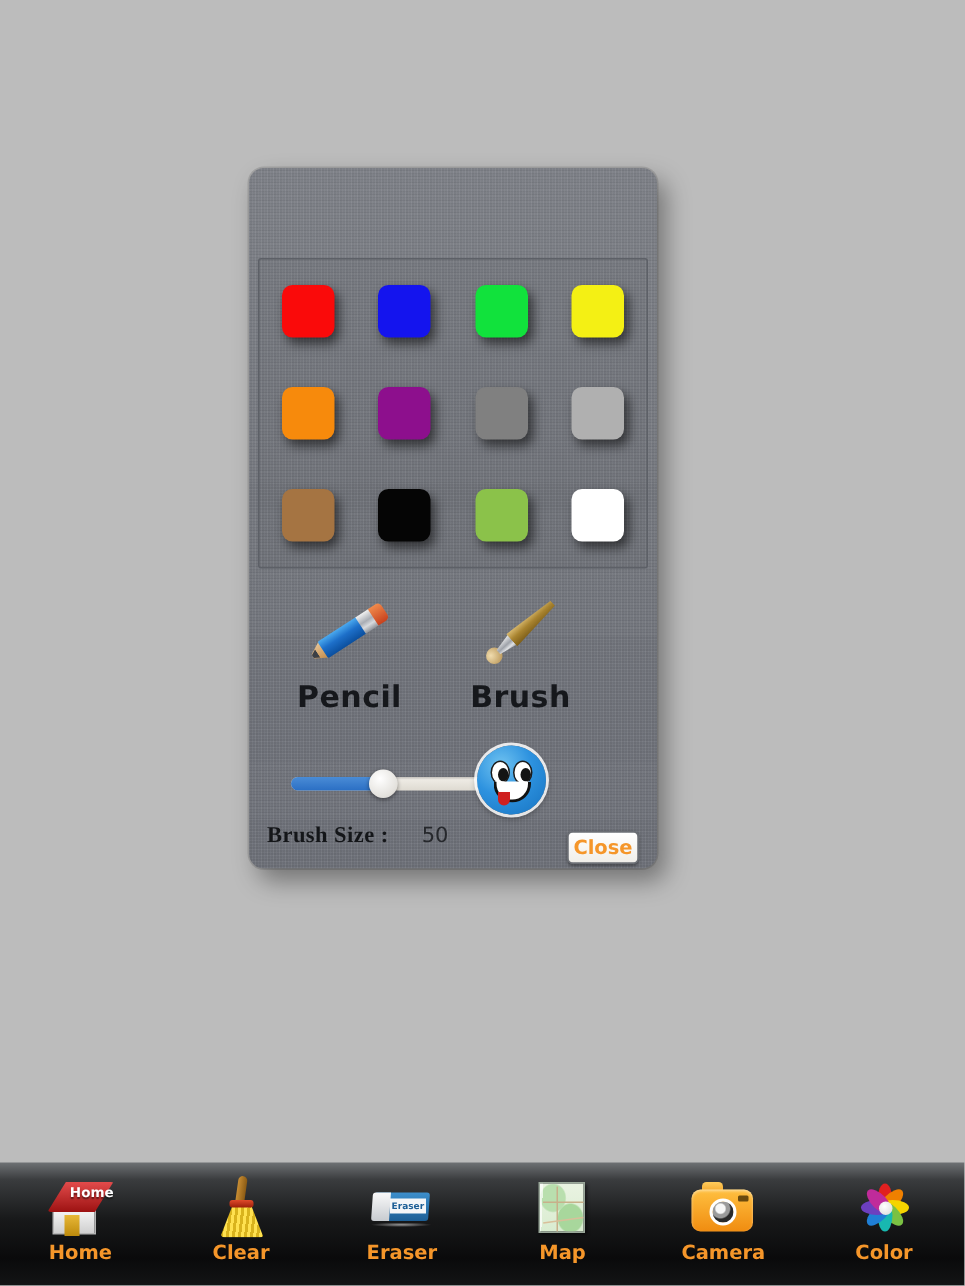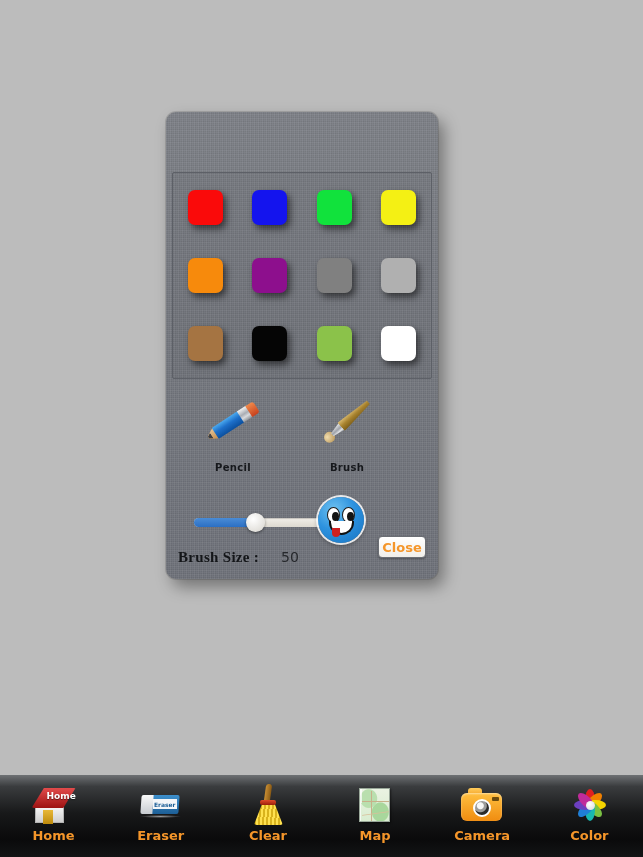--- a/index.html
+++ b/index.html
@@ -71,24 +71,24 @@
   .tool-block {
     position: absolute;
     width: 90px;
     text-align: center;
     cursor: pointer;
   }
   #tool-pencil { left: 22px; top: 282px; }
   #tool-brush  { left: 136px; top: 282px; }
   .tool-art { width: 90px; height: 56px; position: relative; }
   .tool-label {
-    margin-top: 12px;
+    margin-top: 2px;
     font-family: "DejaVu Sans", sans-serif;
     font-weight: bold;
-    font-size: 10px;
+    font-size: 20px;
     color: #16181c;
     letter-spacing: .3px;
   }
 
   
   .pencil-body {
     position: absolute;
     left: 16px; top: 22px;
     width: 56px; height: 13px;
     transform: rotate(-33deg);
@@ -209,21 +209,21 @@
   #brush-size-value {
     margin-left: 22px;
     font-family: "DejaVu Sans", sans-serif;
     font-size: 14px;
     color: #26282c;
   }
 
   
   #close-button {
     position: absolute;
-    right: 12px; bottom: 21px;
+    right: 12px; bottom: 3px;
     width: 48px; height: 22px;
     border-radius: 4px;
     border: 1px solid #6b6e74;
     background: linear-gradient(180deg,#ffffff,#f0eee9);
     box-shadow: 0 1px 2px rgba(0,0,0,.35);
     display: flex; align-items: center; justify-content: center;
     cursor: pointer;
   }
   #close-label {
     font-family: "DejaVu Sans", sans-serif;
@@ -532,36 +532,36 @@
     <div class="house-body"></div>
     <div class="house-door"></div>
     <div class="house-window"></div>
     <div class="house-roof"></div>
     <div class="house-roof-txt">Home</div>
       </div>
       <div class="toolbar-label">Home</div>
     </div>
     <div class="toolbar-item">
       <div class="toolbar-icon">
+    <div class="broom-handle"></div>
+    <div class="broom-bristles"></div>
+    <div class="broom-collar"></div>
+      </div>
+      <div class="toolbar-label">Clear</div>
+    </div>
+    <div class="toolbar-item">
+      <div class="toolbar-icon">
     <div class="eraser-blue"></div>
     <div class="eraser-white"></div>
     <div class="eraser-label-chip">
           <span>Eraser</span>
         </div>
     <div class="eraser-shadow"></div>
       </div>
       <div class="toolbar-label">Eraser</div>
-    </div>
-    <div class="toolbar-item">
-      <div class="toolbar-icon">
-    <div class="broom-handle"></div>
-    <div class="broom-bristles"></div>
-    <div class="broom-collar"></div>
-      </div>
-      <div class="toolbar-label">Clear</div>
     </div>
     <div class="toolbar-item">
       <div class="toolbar-icon">
     <div class="map-card">
       <div class="map-road-a"></div>
       <div class="map-road-b"></div>
       <div class="map-road-c"></div>
     </div>
       </div>
       <div class="toolbar-label">Map</div>

